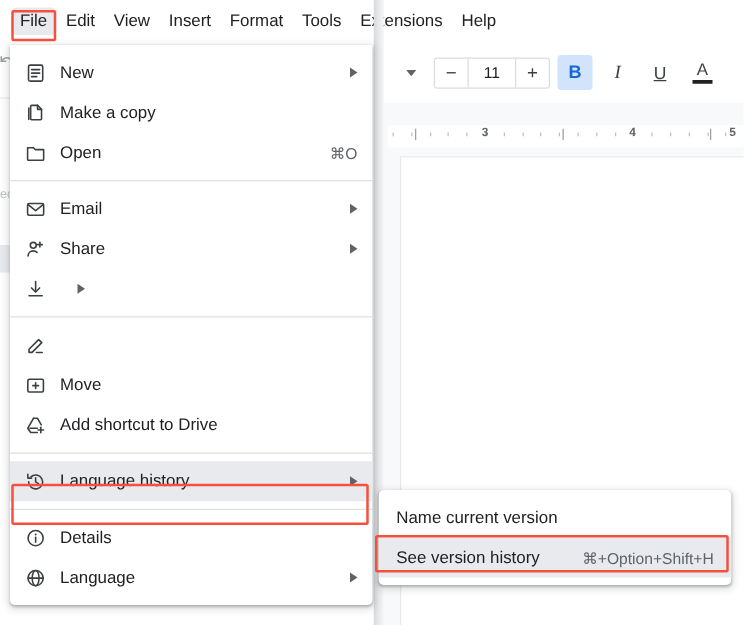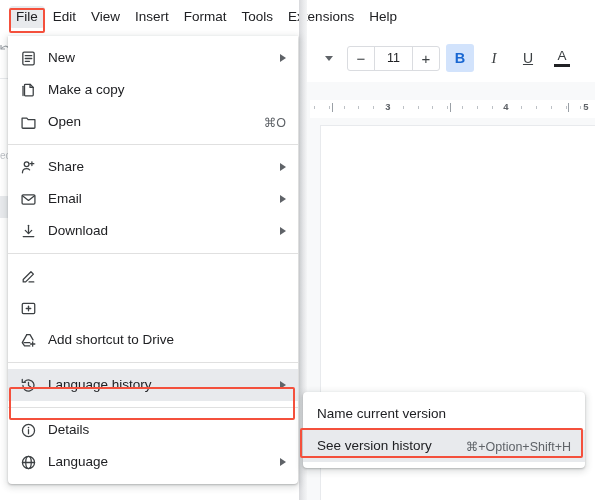--- a/index.html
+++ b/index.html
@@ -391,67 +391,67 @@
             <path d="M2.2 4.4h5l1.4 1.6h7.2v8.2a.9.9 0 0 1-.9.9H3.1a.9.9 0 0 1-.9-.9z" fill="none" stroke="#3c4043" stroke-width="1.35" stroke-linecap="round" stroke-linejoin="round"></path>
           </svg>
         </span>
         <span class="mi-label">Open</span>
         <span class="mi-accel">⌘O</span>
       </div>
       <div class="mi-sep"></div>
       <div class="mi">
         <span class="mi-icon">
           <svg width="17" height="17" viewBox="0 0 18 18">
+            <rect x="2.2" y="4" width="13.6" height="10" rx="1.2" fill="none" stroke="#3c4043" stroke-width="1.35" stroke-linecap="round" stroke-linejoin="round"></rect>
+            <path d="M2.6 5l6.4 5 6.4-5" fill="none" stroke="#3c4043" stroke-width="1.35" stroke-linecap="round" stroke-linejoin="round"></path>
+          </svg>
+        </span>
+        <span class="mi-label">Email</span>
+        <span class="mi-arrow"></span>
+      </div>
+      <div class="mi">
+        <span class="mi-icon">
+          <svg width="17" height="17" viewBox="0 0 18 18">
             <circle cx="7" cy="5.6" r="2.5" fill="none" stroke="#3c4043" stroke-width="1.35" stroke-linecap="round" stroke-linejoin="round"></circle>
             <path d="M2.6 14.6c0-2.6 2-4.3 4.4-4.3 1.3 0 2.4.4 3.2 1.2" fill="none" stroke="#3c4043" stroke-width="1.35" stroke-linecap="round" stroke-linejoin="round"></path>
             <line x1="12.6" y1="3" x2="12.6" y2="7" fill="none" stroke="#3c4043" stroke-width="1.35" stroke-linecap="round" stroke-linejoin="round"></line>
             <line x1="10.6" y1="5" x2="14.6" y2="5" fill="none" stroke="#3c4043" stroke-width="1.35" stroke-linecap="round" stroke-linejoin="round"></line>
           </svg>
         </span>
         <span class="mi-label">Share</span>
         <span class="mi-arrow"></span>
       </div>
       <div class="mi">
         <span class="mi-icon">
           <svg width="17" height="17" viewBox="0 0 18 18">
-            <rect x="2.2" y="4" width="13.6" height="10" rx="1.2" fill="none" stroke="#3c4043" stroke-width="1.35" stroke-linecap="round" stroke-linejoin="round"></rect>
-            <path d="M2.6 5l6.4 5 6.4-5" fill="none" stroke="#3c4043" stroke-width="1.35" stroke-linecap="round" stroke-linejoin="round"></path>
-          </svg>
-        </span>
-        <span class="mi-label">Email</span>
-        <span class="mi-arrow"></span>
-      </div>
-      <div class="mi">
-        <span class="mi-icon">
-          <svg width="17" height="17" viewBox="0 0 18 18">
             <line x1="9" y1="2.4" x2="9" y2="11" fill="none" stroke="#3c4043" stroke-width="1.35" stroke-linecap="round" stroke-linejoin="round"></line>
             <path d="M5.6 7.8L9 11.2l3.4-3.4" fill="none" stroke="#3c4043" stroke-width="1.35" stroke-linecap="round" stroke-linejoin="round"></path>
             <line x1="3.4" y1="14.4" x2="14.6" y2="14.4" fill="none" stroke="#3c4043" stroke-width="1.35" stroke-linecap="round" stroke-linejoin="round"></line>
           </svg>
         </span>
-        <span class="mi-label">Download</span>
         <span class="mi-arrow"></span>
       </div>
       <div class="mi-sep"></div>
       <div class="mi">
         <span class="mi-icon">
           <svg width="17" height="17" viewBox="0 0 18 18">
             <path d="M3.4 12.1L11.6 3.9l2.6 2.6-8.2 8.2H3.4z" fill="none" stroke="#3c4043" stroke-width="1.35" stroke-linecap="round" stroke-linejoin="round"></path>
             <line x1="9.6" y1="14.8" x2="14.6" y2="14.8" fill="none" stroke="#3c4043" stroke-width="1.35" stroke-linecap="round" stroke-linejoin="round"></line>
           </svg>
         </span>
       </div>
       <div class="mi">
         <span class="mi-icon">
           <svg width="17" height="17" viewBox="0 0 18 18">
             <rect x="2.4" y="3.6" width="13.2" height="10.8" rx="1.2" fill="none" stroke="#3c4043" stroke-width="1.35" stroke-linecap="round" stroke-linejoin="round"></rect>
             <line x1="9" y1="6.6" x2="9" y2="11.4" fill="none" stroke="#3c4043" stroke-width="1.35" stroke-linecap="round" stroke-linejoin="round"></line>
             <line x1="6.6" y1="9" x2="11.4" y2="9" fill="none" stroke="#3c4043" stroke-width="1.35" stroke-linecap="round" stroke-linejoin="round"></line>
           </svg>
         </span>
+        <span class="mi-label">Move</span>
       </div>
       <div class="mi">
         <span class="mi-icon">
           <svg width="17" height="17" viewBox="0 0 18 18">
             <path d="M7.2 2.8L2.4 11.2l2.4 3.6h5.6" fill="none" stroke="#3c4043" stroke-width="1.35" stroke-linecap="round" stroke-linejoin="round"></path>
             <path d="M7.2 2.8h3.4l3.2 5.6" fill="none" stroke="#3c4043" stroke-width="1.35" stroke-linecap="round" stroke-linejoin="round"></path>
             <path d="M4.2 11.2h6.2" fill="none" stroke="#3c4043" stroke-width="1.35" stroke-linecap="round" stroke-linejoin="round"></path>
             <line x1="13.4" y1="10.4" x2="13.4" y2="15" fill="none" stroke="#3c4043" stroke-width="1.35" stroke-linecap="round" stroke-linejoin="round"></line>
             <line x1="11.1" y1="12.7" x2="15.7" y2="12.7" fill="none" stroke="#3c4043" stroke-width="1.35" stroke-linecap="round" stroke-linejoin="round"></line>
           </svg>

